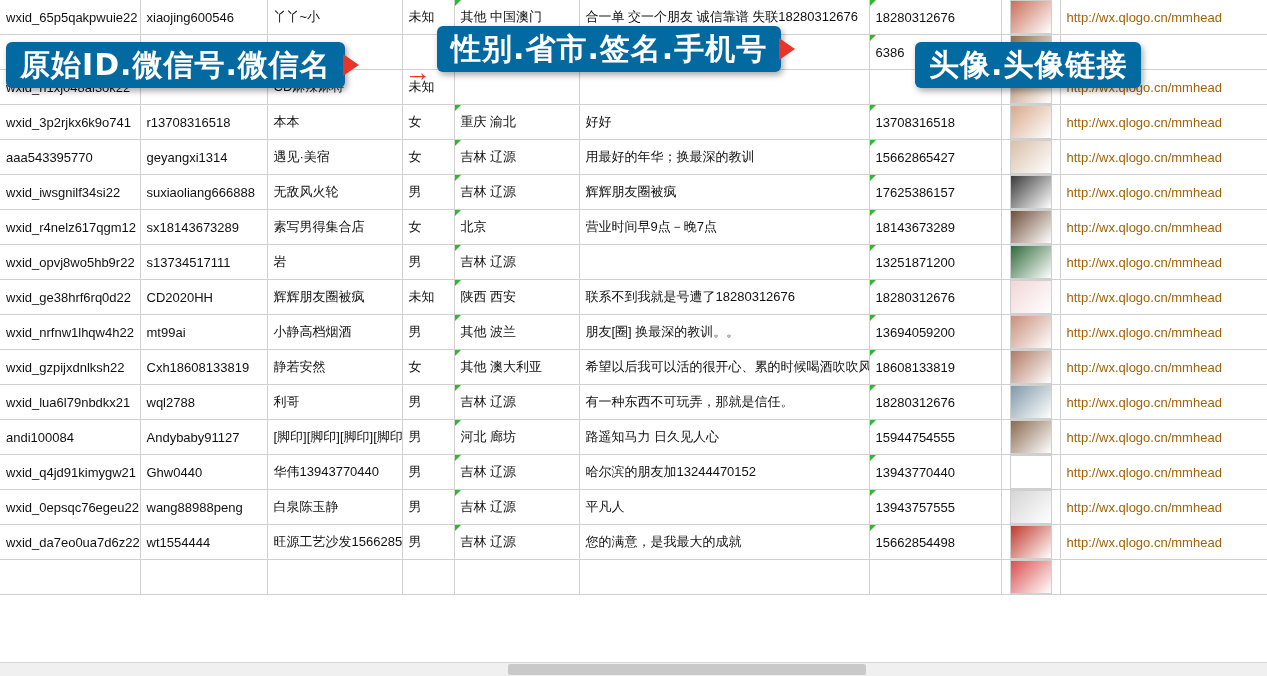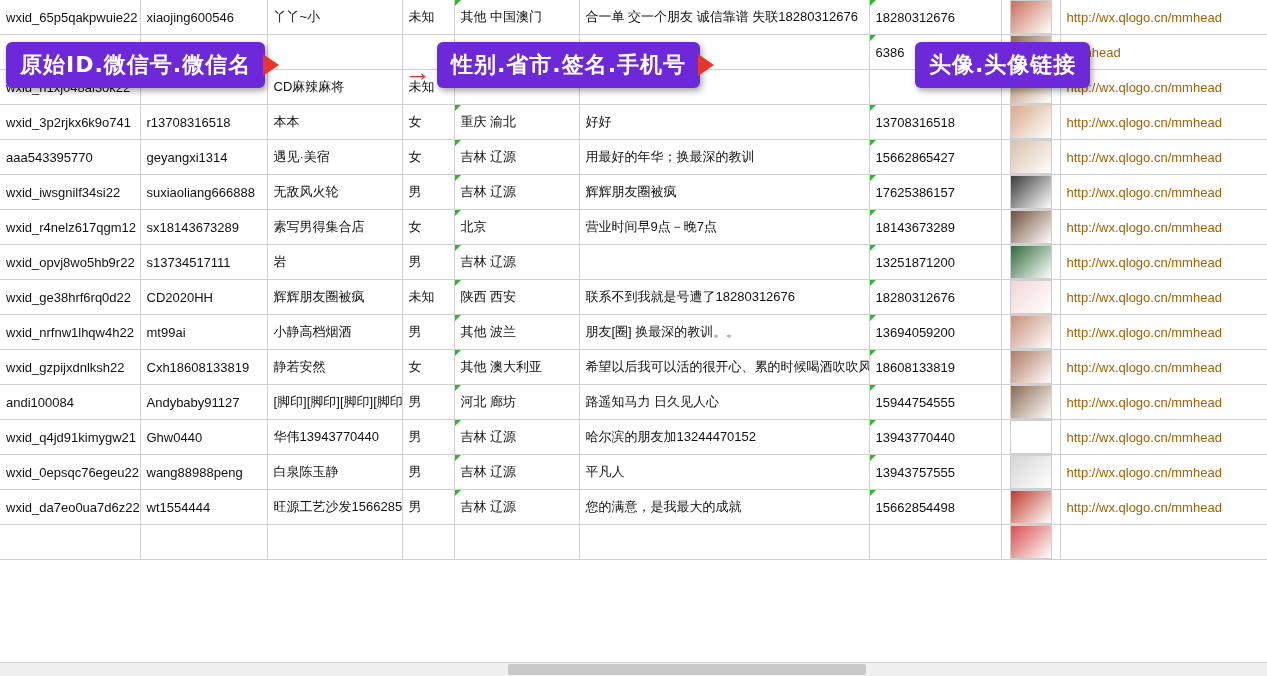--- a/index.html
+++ b/index.html
@@ -61,33 +61,33 @@
   .errmark:before{
     content:"";
     position:absolute;left:0;top:0;
     border-top:6px solid #2eb82e;
     border-right:6px solid transparent;
   }
   
   .banner{
     position:absolute;
     display:flex;align-items:center;justify-content:center;
-    background:#6d28d9;
+    background:#0369a1;
     color:#fff;
     font-weight:bold;
-    font-size:22px;
+    font-size:30px;
     letter-spacing:1px;
     border-radius:6px;
     box-shadow:2px 3px 6px rgba(0,0,0,.35);
     padding:0 14px;
     white-space:nowrap;
     font-family:"DejaVu Sans","Liberation Sans",sans-serif;
   }
   .banner.b1{left:6px;top:42px;height:46px;}
-  .banner.b2{left:437px;top:42px;height:46px;}
+  .banner.b2{left:437px;top:26px;height:46px;}
   .banner.b3{left:915px;top:42px;height:46px;}
   .banner .tail{
     position:absolute;right:-14px;top:50%;
     margin-top:-11px;
     width:0;height:0;
     border-left:16px solid #e8342a;
     border-top:11px solid transparent;
     border-bottom:11px solid transparent;
   }
   
@@ -277,20 +277,35 @@
           <td>wxid_gzpijxdnlksh22</td>
           <td>Cxh18608133819</td>
           <td>静若安然</td>
           <td>女</td>
           <td class="errmark">其他 澳大利亚</td>
           <td class="sign-cell">希望以后我可以活的很开心、累的时候喝酒吹吹风…</td>
           <td class="phone-cell errmark">18608133819</td>
           <td class="avatar-cell">
             <div class="avatar">
               <div class="av-inner" style="background: linear-gradient(135deg, rgb(176, 122, 100), rgb(255, 255, 255));"></div>
+            </div>
+          </td>
+          <td class="url-cell">http://wx.qlogo.cn/mmhead</td>
+        </tr>
+        <tr>
+          <td>wxid_lua6l79nbdkx21</td>
+          <td>wql2788</td>
+          <td>利哥</td>
+          <td>男</td>
+          <td class="errmark">吉林 辽源</td>
+          <td class="sign-cell">有一种东西不可玩弄，那就是信任。</td>
+          <td class="phone-cell errmark">18280312676</td>
+          <td class="avatar-cell">
+            <div class="avatar">
+              <div class="av-inner" style="background: linear-gradient(135deg, rgb(127, 154, 168), rgb(255, 255, 255));"></div>
             </div>
           </td>
           <td class="url-cell">http://wx.qlogo.cn/mmhead</td>
         </tr>
         <tr>
           <td>andi100084</td>
           <td>Andybaby91127</td>
           <td>[脚印][脚印][脚印][脚印]</td>
           <td>男</td>
           <td class="errmark">河北 廊坊</td>

